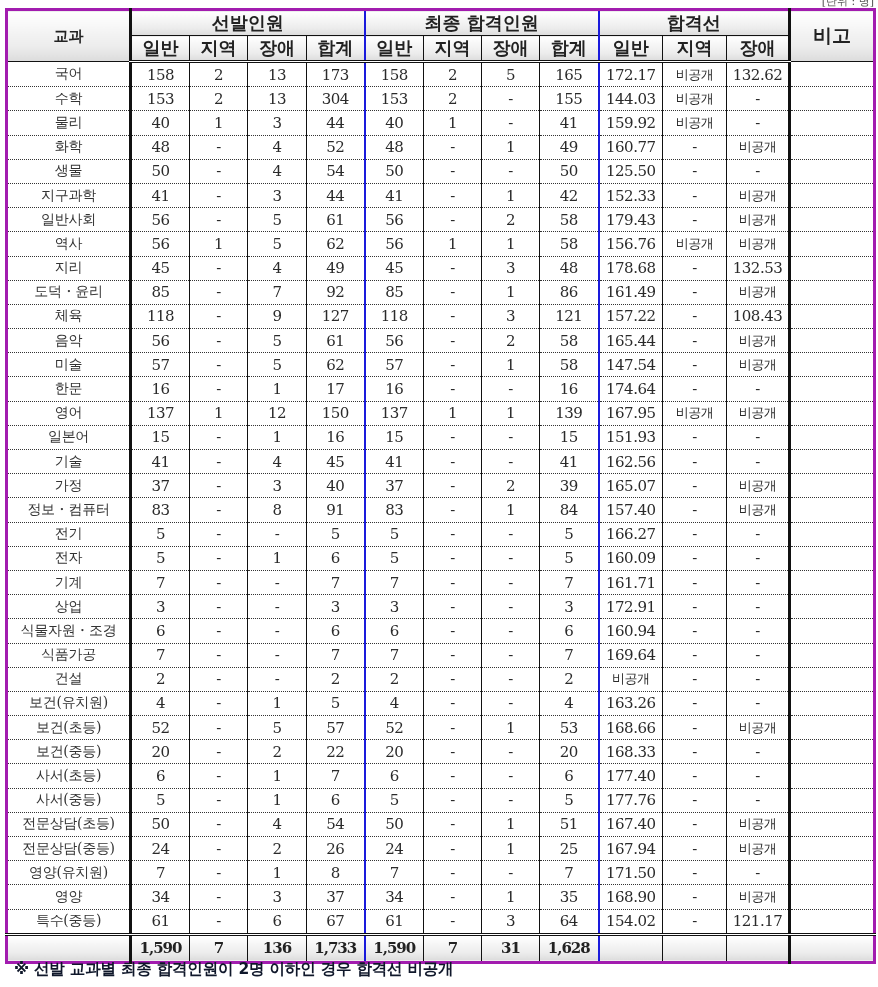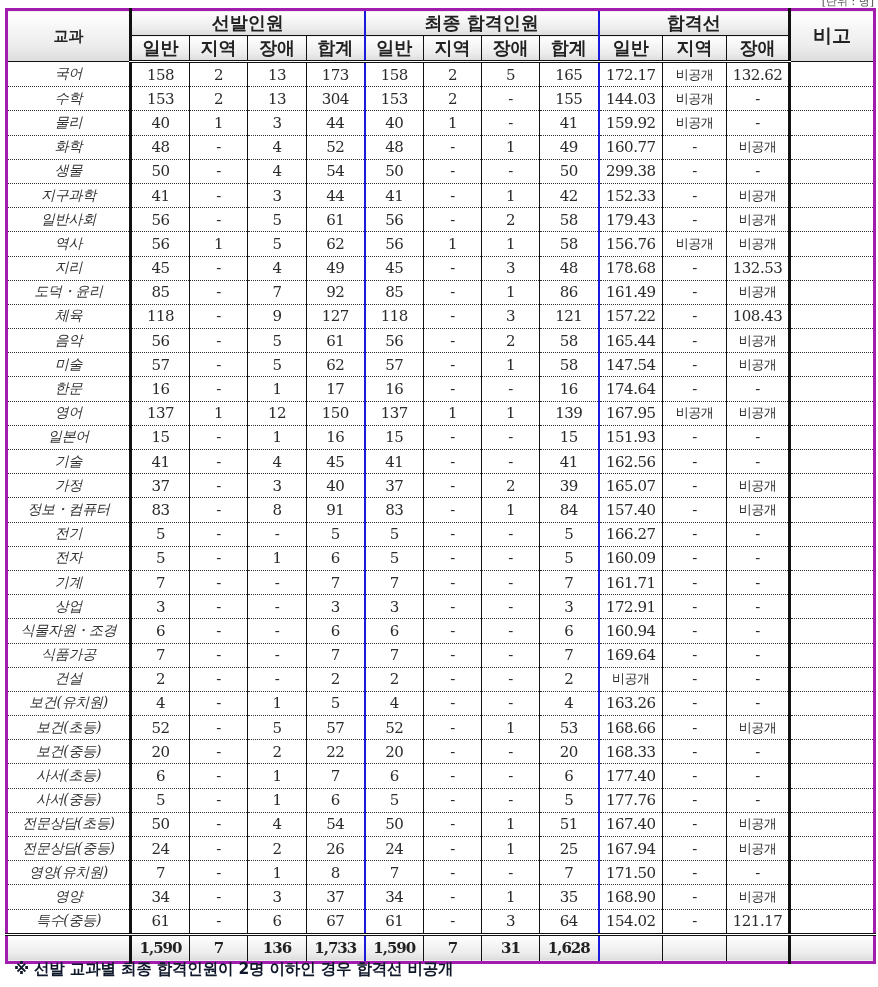--- a/index.html
+++ b/index.html
@@ -14,21 +14,21 @@
              font-size: 18px; color: #222;
              background: linear-gradient(#ffffff, #ececec 70%, #dcdcdc);
              border-left: 1px solid #111; border-right: 1px solid #111; }
   thead tr.h1 th { height: 23px; border-bottom: 1px solid #111; }
   thead tr.h2 th { height: 22px; border-bottom: 3px double #111; }
   thead th.subj { border-bottom: 3px double #111; border-right: 3px solid #111; font-size: 15px; }
   thead th.remark { border-left: 3px solid #111; border-bottom: 3px double #111; font-size: 19px; }
   tbody td { height: 23.2px; font-size: 15px; letter-spacing: -0.5px;
              border-left: 1px solid #111; border-right: 1px solid #111;
              border-bottom: 1px dotted #333; color: #2a2a2a; }
-  tbody td.subj { border-right: 3px solid #111; font-size: 14px; color: #333; letter-spacing: -0.3px; font-style: italic; }
+  tbody td.subj { border-right: 3px solid #111; font-size: 14px; color: #333; letter-spacing: -0.3px; }
   tbody td.remark { border-left: 3px solid #111; }
   tbody td.hidden-val { font-size: 13px; }
   .bl { border-left: 2px solid #1a1adc !important; }
   .br { border-right: 2px solid #1a1adc !important; }
   tfoot td { height: 25px; font-weight: bold; font-size: 15px; letter-spacing: -1px;
              background: linear-gradient(#ffffff, #ececec 70%, #dcdcdc);
              border-top: 3px double #111; border-left: 1px solid #111; border-right: 1px solid #111; }
   tfoot td.subj { border-right: 3px solid #111; }
   tfoot td.remark { border-left: 3px solid #111; }
   tfoot td.fb { border-bottom: 2px solid #1a1adc; }
@@ -143,21 +143,21 @@
       <tr>
         <td class="subj">생물</td>
         <td>50</td>
         <td>-</td>
         <td>4</td>
         <td>54</td>
         <td class="bl">50</td>
         <td>-</td>
         <td>-</td>
         <td class="br">50</td>
-        <td>299.38</td>
+        <td>125.50</td>
         <td>-</td>
         <td>-</td>
         <td class="remark"></td>
       </tr>
       <tr>
         <td class="subj">지구과학</td>
         <td>41</td>
         <td>-</td>
         <td>3</td>
         <td>44</td>

